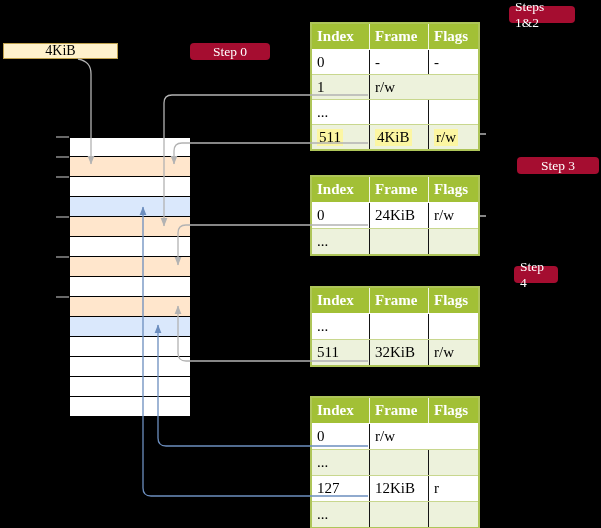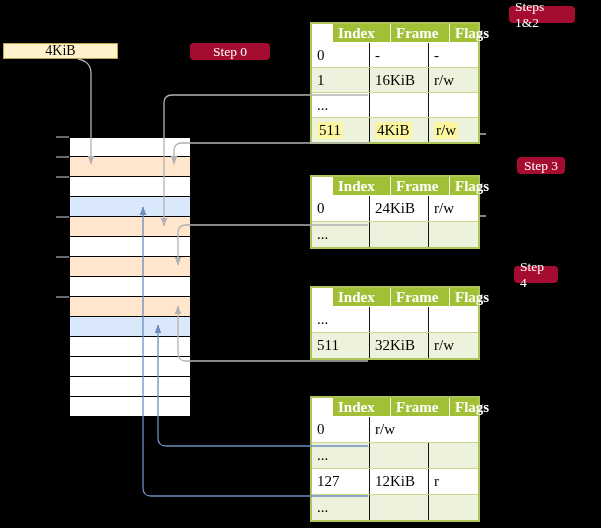--- a/index.html
+++ b/index.html
@@ -17,38 +17,38 @@
   }
   
   .badge {
     position:absolute; height:17px; border-radius:4px;
     background:var(--badge-bg); color:var(--badge-text);
     display:flex; align-items:center; justify-content:center;
     font-size:13.5px; box-sizing:border-box; padding:0 6px;
   }
   #badge-step0   { left:190px; top:43px;  width:80px; }
   #badge-steps12 { left:509px; top:6px;  width:66px; }
-  #badge-step3   { left:517px; top:157px; width:48px; }
+  #badge-step3   { left:517px; top:157px; width:82px; }
   #badge-step4   { left:514px; top:266px; width:44px; }
   
   #memory { position:absolute; left:70px; top:137px; width:120px; }
   .mrow { width:120px; height:20px; box-sizing:border-box; border-bottom:1px solid #000; }
   .mrow:first-child { border-top:1px solid #000; }
   .m-white  { background:var(--memory-white); }
   .m-orange { background:var(--memory-orange); }
   .m-blue   { background:var(--memory-blue); }
   
   .ptable {
     position:absolute; left:310px; width:170px;
     border:2px solid var(--table-border); background:#fff; box-sizing:border-box;
   }
   #table-0 { top:22px; }  #table-1 { top:175px; }
   #table-2 { top:286px; } #table-3 { top:396px; }
   .thead, .trow { display:grid; grid-template-columns:57px 59px 50px; }
-  .thead { background:var(--table-header-bg); height:18px;margin-left:21px; }
+  .thead { background:var(--table-header-bg); height:25px; }
   .thead .tcell { color:#fff; font-weight:bold; font-size:15px;
                   border-left:1px solid rgba(255,255,255,.85); }
   .thead .tcell:first-child { border-left:none; }
   .trow { border-top:1px solid #c8d78e; background:#fff; }
   .trow.first { border-top:1px solid #fff; }
   .trow.shade { background:var(--table-row-alt-bg); }
   .trow .tcell { border-left:1px solid #151515; font-size:15px; color:var(--cell-text); }
   .trow .tcell:first-child { border-left:none; }
   .tcell { display:flex; align-items:center; padding-left:5px; box-sizing:border-box;
            overflow:hidden; white-space:nowrap; }
@@ -112,23 +112,20 @@
         </div>
         <div class="tcell">
           <span>-</span>
         </div>
       </div>
       <div class="trow shade">
         <div class="tcell">
           <span>1</span>
         </div>
         <div class="tcell">
-          <span>16KiB</span>
-        </div>
-        <div class="tcell">
           <span>r/w</span>
         </div>
       </div>
       <div class="trow">
         <div class="tcell">
           <span>...</span>
         </div>
         <div class="tcell"></div>
         <div class="tcell"></div>
       </div>

